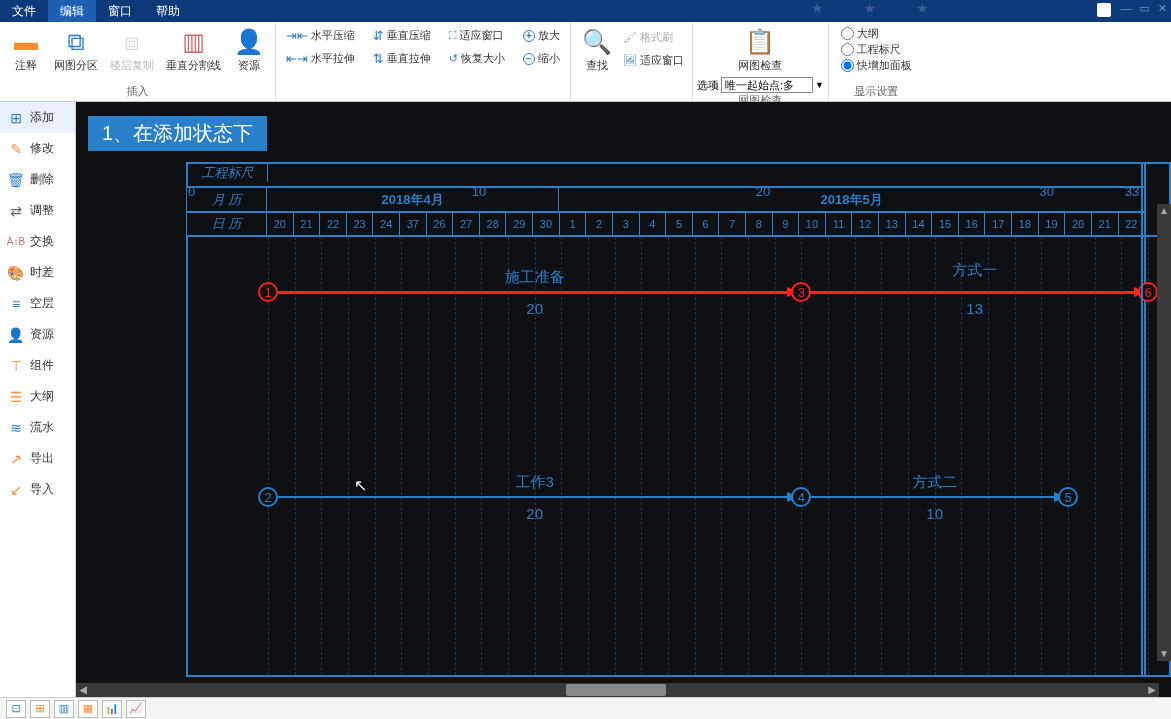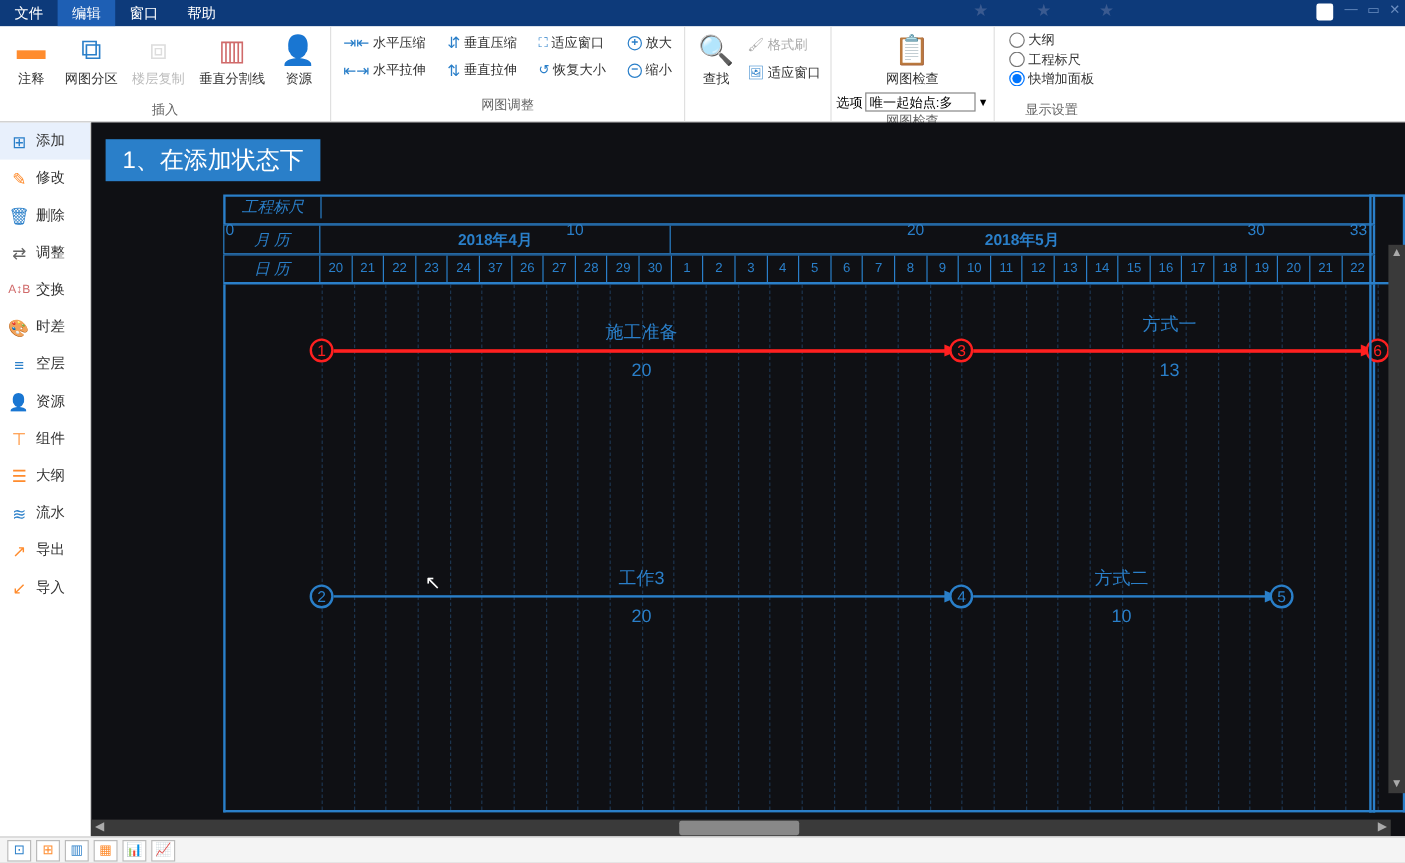--- a/index.html
+++ b/index.html
@@ -157,21 +157,20 @@
         <div class="rmini">
             <span class="circ">+</span>
             <span>放大</span>
           </div>
         <div class="rmini">
             <span class="circ">−</span>
             <span>缩小</span>
           </div>
       </div>
     </div>
-    <div class="glabel" style="text-align:center">网图调整</div>
   </div>
 
   <div class="rgroup">
     <div class="rbtn-row">
       <div class="rbtn">
         <div class="ricon" style="color:#2a7fc9">🔍</div>
         <span>查找</span>
       </div>
       <div style="display:flex;flex-direction:column;gap:4px;padding-top:4px">
         <div class="rmini disabled">

